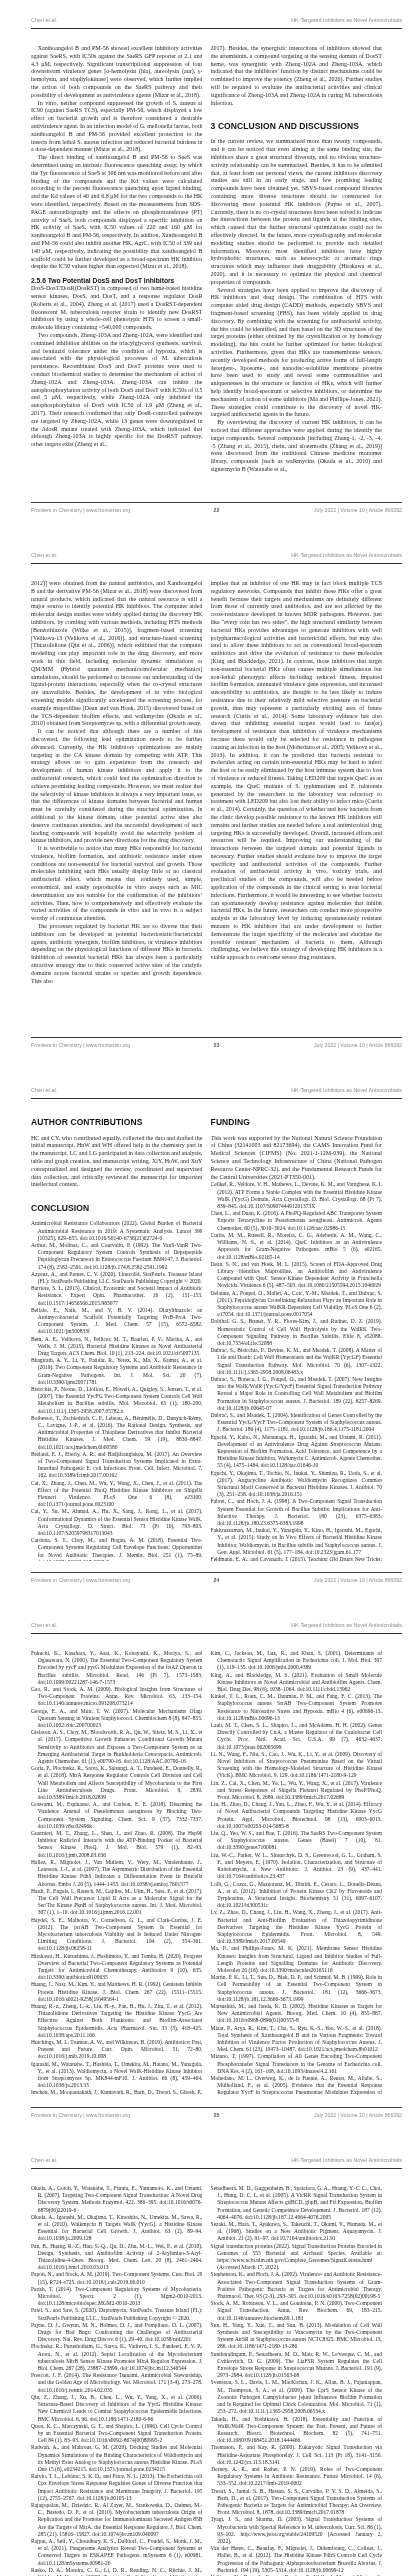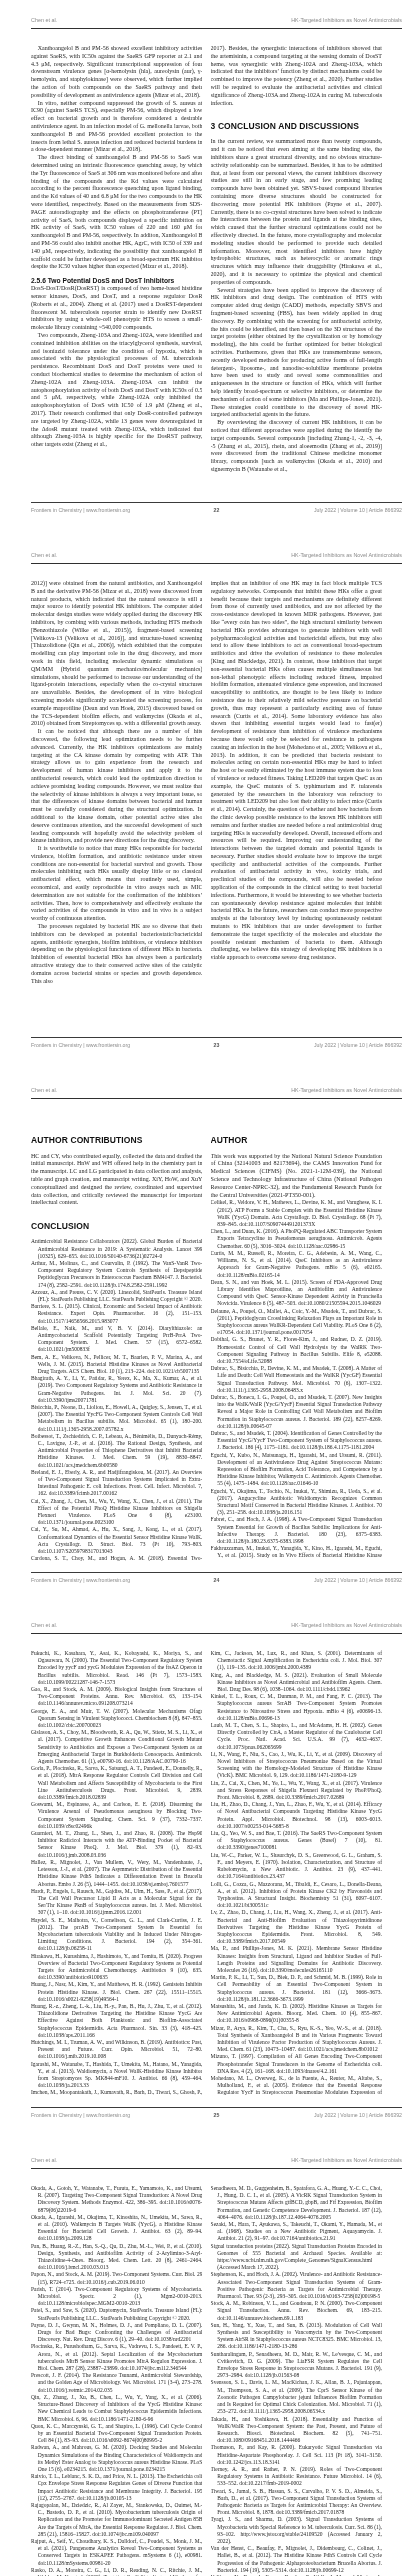--- a/index.html
+++ b/index.html
@@ -7,21 +7,21 @@
   .page{position:relative;width:390px;height:535px;background:#ffffff;overflow:hidden;padding-left:38px;}
   .page-header{position:absolute;top:17px;left:31px;right:26px;display:flex;justify-content:space-between;
     font-family:"Liberation Sans","DejaVu Sans",sans-serif;font-size:5.4px;color:#8b8b8b;}
   .header-rule{position:absolute;top:28px;left:31px;right:26px;height:0.8px;background:#2f2f2f;}
   .columns{position:absolute;top:45px;left:31px;width:351px;height:446px;display:flex;gap:8.2px;overflow:hidden;}
   .col{width:172px;overflow:hidden;text-align:justify;}
   .para{margin:0;font-size:6px;line-height:7.8px;}
   .para.indent{text-indent:6.7px;}
   .h1{font-family:"Liberation Sans","DejaVu Sans",sans-serif;font-size:8.5px;font-weight:bold;
     letter-spacing:0.1px;color:#111;margin:13.4px 0 7.7px 0;}
-  .col .h1:first-child{margin-top:20px;}
+  .col .h1:first-child{margin-top:2px;}
   .h2{font-family:"Liberation Sans","DejaVu Sans",sans-serif;font-size:6.7px;font-weight:bold;
     color:#111;margin:5.7px 0 1.5px 0;}
   .ref{margin:0;font-size:5.5px;line-height:7.2px;padding-left:6.7px;text-indent:-6.7px;}
   .page-footer{position:absolute;left:31px;right:26px;top:502px;height:20.6px;}
   .footer-rule{height:0.6px;background:#3a3a3a;margin-bottom:4.6px;}
   .footer-line{display:flex;justify-content:space-between;align-items:baseline;
     font-family:"Liberation Sans","DejaVu Sans",sans-serif;font-size:5.2px;color:#8b8b8b;}
   .pageno{position:absolute;left:0;right:0;text-align:center;color:#555;font-weight:bold;}
   .fl,.fr{position:relative;z-index:1;background:transparent;}
 </style>
@@ -106,21 +106,21 @@
           <p class="ref">Bem, A. E., Velikova, N., Pellicer, M. T., Baarlen, P. V., Marina, A., and Wells, J. M. (2015). Bacterial Histidine Kinases as Novel Antibacterial Drug Targets. ACS Chem. Biol. 10 (1), 213–224. doi:10.1021/cb5007135</p>
           <p class="ref">Bhagirath, A. Y., Li, Y., Patidar, R., Yerex, K., Ma, X., Kumar, A., et al. (2019). Two Component Regulatory Systems and Antibiotic Resistance in Gram-Negative Pathogens. Int. J. Mol. Sci. 20 (7). doi:10.3390/ijms20071781</p>
           <p class="ref">Bisicchia, P., Noone, D., Lioliou, E., Howell, A., Quigley, S., Jensen, T., et al. (2007). The Essential YycFG Two-Component System Controls Cell Wall Metabolism in Bacillus subtilis. Mol. Microbiol. 65 (1), 180–200. doi:10.1111/j.1365-2958.2007.05782.x</p>
           <p class="ref">Boibessot, T., Zschiedrich, C. P., Lebeau, A., Bénimèlis, D., Dunyach-Rémy, C., Lavigne, J.-P., et al. (2016). The Rational Design, Synthesis, and Antimicrobial Properties of Thiophene Derivatives that Inhibit Bacterial Histidine Kinases. J. Med. Chem. 59 (19), 8830–8847. doi:10.1021/acs.jmedchem.6b00580</p>
           <p class="ref">Breland, E. J., Eberly, A. R., and Hadjifrangiskou, M. (2017). An Overview of Two-Component Signal Transduction Systems Implicated in Extra-Intestinal Pathogenic E. coli Infections. Front. Cell. Infect. Microbiol. 7, 162. doi:10.3389/fcimb.2017.00162</p>
           <p class="ref">Cai, X., Zhang, J., Chen, M., Wu, Y., Wang, X., Chen, J., et al. (2011). The Effect of the Potential PhoQ Histidine Kinase Inhibitors on Shigella Flexneri Virulence. PLoS One 6 (8), e23100. doi:10.1371/journal.pone.0023100</p>
           <p class="ref">Cai, Y., Su, M., Ahmad, A., Hu, X., Sang, J., Kong, L., et al. (2017). Conformational Dynamics of the Essential Sensor Histidine Kinase WalK. Acta Crystallogr. D. Struct. Biol. 73 (Pt 10), 793–803. doi:10.1107/S2059798317013043</p>
           <p class="ref">Cardona, S. T., Choy, M., and Hogan, A. M. (2018). Essential Two-Component Systems Regulating Cell Envelope Functions: Opportunities for Novel Antibiotic Therapies. J. Membr. Biol. 251 (1), 75–89. doi:10.1007/s00232-017-9995-5</p>
         </div>
         <div class="col">
-          <h2 class="h1">AUTHOR</h2>
+          <h2 class="h1">FUNDING</h2>
           <p class="para">This work was supported by the National Natural Science Foundation of China (32141003 and 82173694), the CAMS Innovation Fund for Medical Sciences (CIFMS) (No. 2021-1-12M-039), the National Science and Technology Infrastructure of China (National Pathogen Resource Center-NPRC-32), and the Fundamental Research Funds for the Central Universities (2021-PT350-001).</p>
           <p class="ref">Celikel, R., Veldore, V. H., Mathews, L., Devine, K. M., and Varughese, K. I. (2012). ATP Forms a Stable Complex with the Essential Histidine Kinase WalK (YycG) Domain. Acta Crystallogr. D. Biol. Crystallogr. 68 (Pt 7), 839–845. doi:10.1107/S090744491201373X</p>
           <p class="ref">Chen, L., and Duan, K. (2016). A PhoPQ-Regulated ABC Transporter System Exports Tetracycline in Pseudomonas aeruginosa. Antimicrob. Agents Chemother. 60 (5), 3016–3024. doi:10.1128/aac.02986-15</p>
           <p class="ref">Curtis, M. M., Russell, R., Moreira, C. G., Adebesin, A. M., Wang, C., Williams, N. S., et al. (2014). QseC Inhibitors as an Antivirulence Approach for Gram-Negative Pathogens. mBio 5 (6), e02165. doi:10.1128/mBio.02165-14</p>
           <p class="ref">Dean, S. N., and van Hoek, M. L. (2015). Screen of FDA-Approved Drug Library Identifies Maprotiline, an Antibiofilm and Antivirulence Compound with QseC Sensor-Kinase Dependent Activity in Francisella Novicida. Virulence 6 (5), 487–503. doi:10.1080/21505594.2015.1046029</p>
           <p class="ref">Delaune, A., Poupel, O., Mallet, A., Coic, Y.-M., Msadek, T., and Dubrac, S. (2011). Peptidoglycan Crosslinking Relaxation Plays an Important Role in Staphylococcus aureus WalKR-Dependent Cell Viability. PLoS One 6 (2), e17054. doi:10.1371/journal.pone.0017054</p>
           <p class="ref">Dobihal, G. S., Brunet, Y. R., Flores-Kim, J., and Rudner, D. Z. (2019). Homeostatic Control of Cell Wall Hydrolysis by the WalRK Two-Component Signaling Pathway in Bacillus Subtilis. Elife 8, e52088. doi:10.7554/eLife.52088</p>
           <p class="ref">Dubrac, S., Bisicchia, P., Devine, K. M., and Msadek, T. (2008). A Matter of Life and Death: Cell Wall Homeostasis and the WalKR (YycGF) Essential Signal Transduction Pathway. Mol. Microbiol. 70 (6), 1307–1322. doi:10.1111/j.1365-2958.2008.06483.x</p>
           <p class="ref">Dubrac, S., Boneca, I. G., Poupel, O., and Msadek, T. (2007). New Insights into the WalK/WalR (YycG/YycF) Essential Signal Transduction Pathway Reveal a Major Role in Controlling Cell Wall Metabolism and Biofilm Formation in Staphylococcus aureus. J. Bacteriol. 189 (22), 8257–8269. doi:10.1128/jb.00645-07</p>
           <p class="ref">Dubrac, S., and Msadek, T. (2004). Identification of Genes Controlled by the Essential YycG/YycF Two-Component System of Staphylococcus aureus. J. Bacteriol. 186 (4), 1175–1181. doi:10.1128/jb.186.4.1175-1181.2004</p>

